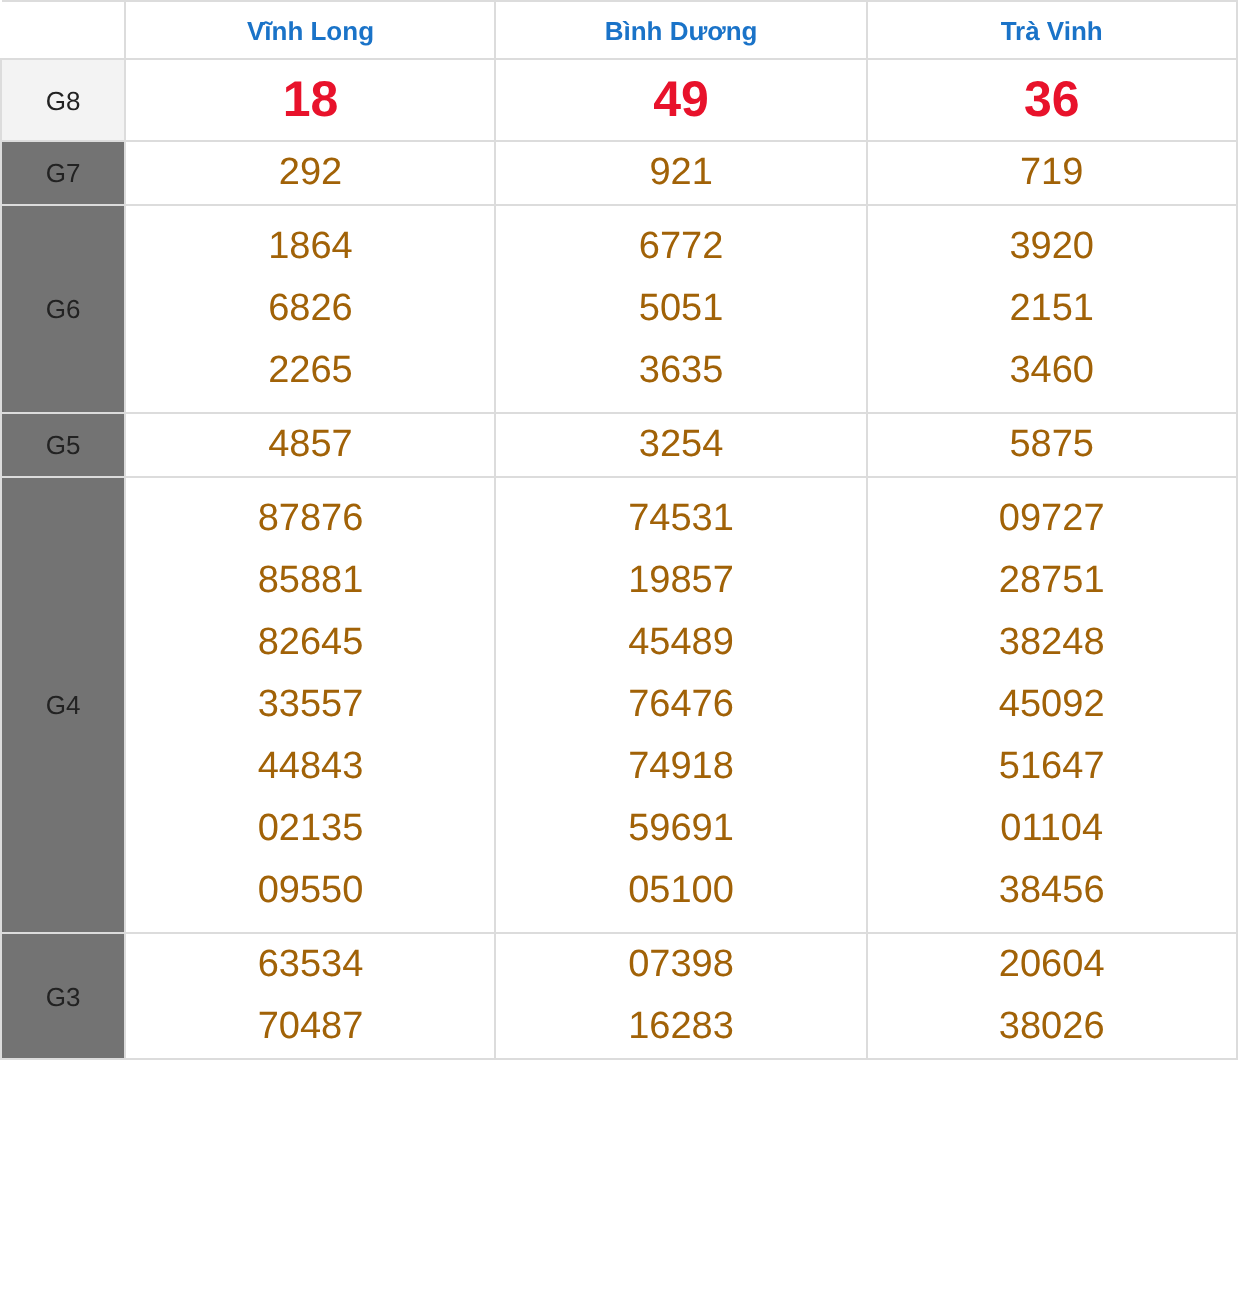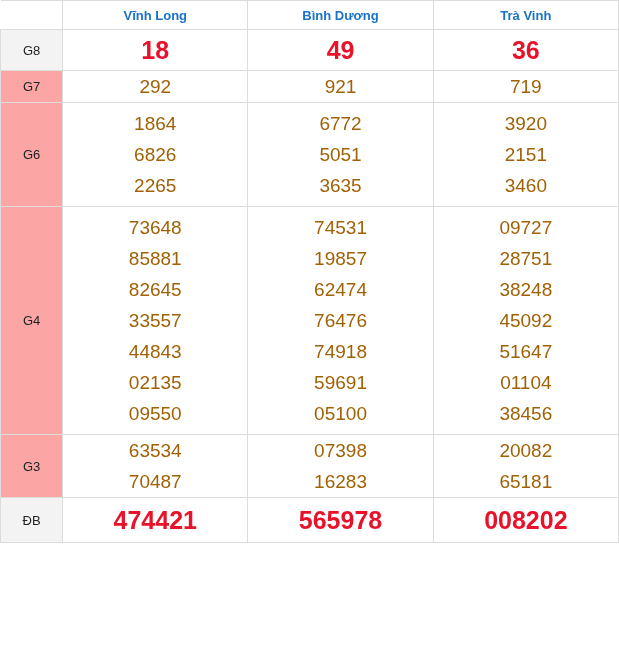--- a/index.html
+++ b/index.html
@@ -37,21 +37,21 @@
   }
   thead th.prize-head { border-left: none; }
   .prov-link {
     color: #1a73c8;
     text-decoration: none;
     font-size: 13px;
     font-weight: bold;
   }
 
   td.prize-label {
-    background: #fca5a5;
+    background: #737373;
     font-size: 13px;
     color: #222;
     font-weight: normal;
     width: 62px;
   }
   td.numbers {
     font-size: 19px;
     color: #a16207;
     line-height: 31px;
     padding: 4px 0;
@@ -143,36 +143,48 @@
           <span class="num">5051</span>
           <span class="num">3635</span>
         </td>
         <td class="numbers">
           <span class="num">3920</span>
           <span class="num">2151</span>
           <span class="num">3460</span>
         </td>
       </tr>
 
+      <tr class="row-g5">
+        <td class="prize-label">G5</td>
+        <td class="numbers">
+          <span class="num">4857</span>
+        </td>
+        <td class="numbers">
+          <span class="num">3254</span>
+        </td>
+        <td class="numbers">
+          <span class="num">5875</span>
+        </td>
+      </tr>
 
       <tr class="row-g4">
         <td class="prize-label">G4</td>
         <td class="numbers">
-          <span class="num">73648</span>
+          <span class="num">87876</span>
           <span class="num">85881</span>
           <span class="num">82645</span>
           <span class="num">33557</span>
           <span class="num">44843</span>
           <span class="num">02135</span>
           <span class="num">09550</span>
         </td>
         <td class="numbers">
           <span class="num">74531</span>
           <span class="num">19857</span>
-          <span class="num">62474</span>
+          <span class="num">45489</span>
           <span class="num">76476</span>
           <span class="num">74918</span>
           <span class="num">59691</span>
           <span class="num">05100</span>
         </td>
         <td class="numbers">
           <span class="num">09727</span>
           <span class="num">28751</span>
           <span class="num">38248</span>
           <span class="num">45092</span>
@@ -186,35 +198,23 @@
         <td class="prize-label">G3</td>
         <td class="numbers">
           <span class="num">63534</span>
           <span class="num">70487</span>
         </td>
         <td class="numbers">
           <span class="num">07398</span>
           <span class="num">16283</span>
         </td>
         <td class="numbers">
-          <span class="num">20082</span>
-          <span class="num">65181</span>
-        </td>
-      </tr>
-
-
-
-      <tr class="row-db">
-        <td class="prize-label">ĐB</td>
-        <td class="numbers">
-          <span class="num">474421</span>
-        </td>
-        <td class="numbers">
-          <span class="num">565978</span>
-        </td>
-        <td class="numbers">
-          <span class="num">008202</span>
-        </td>
-      </tr>
+          <span class="num">20604</span>
+          <span class="num">38026</span>
+        </td>
+      </tr>
+
+
+
 
     </tbody>
   </table>
 </div>
 
 </body></html>

